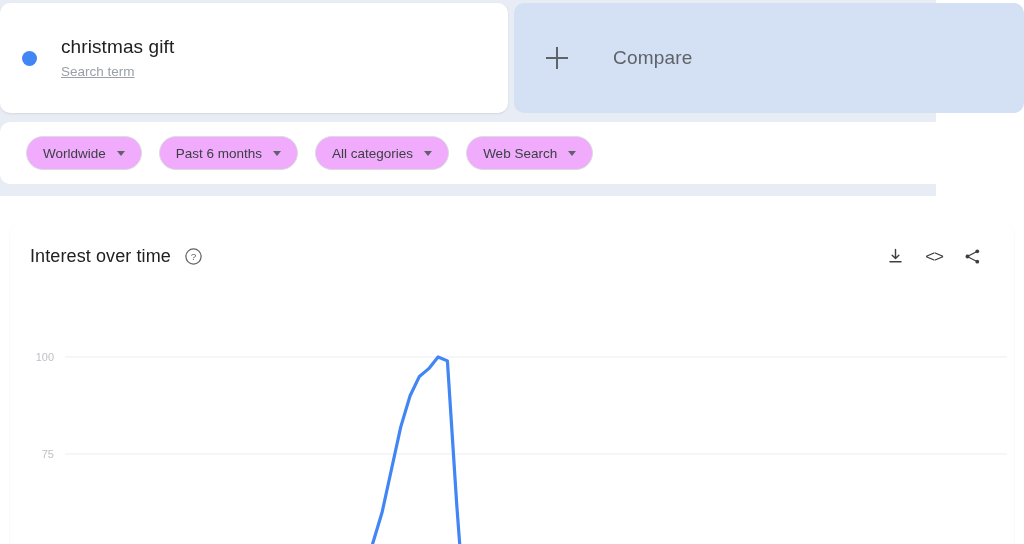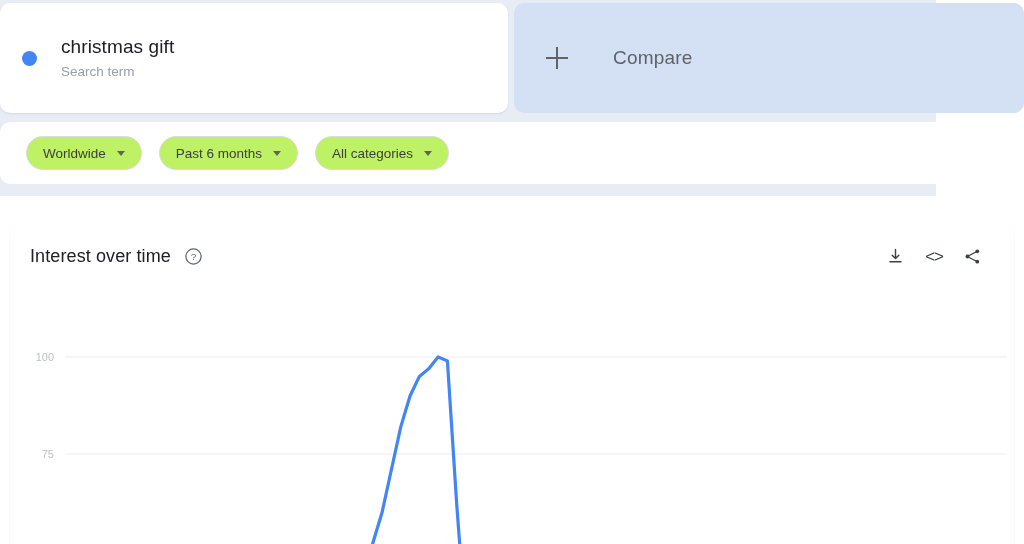--- a/index.html
+++ b/index.html
@@ -58,20 +58,21 @@
     font-size: 19px;
     color: #202124;
     line-height: 24px;
     letter-spacing: .1px;
   }
   .term-sub {
     font-size: 13.5px;
     color: #9aa0a6;
     line-height: 20px;
     margin-top: 3px;
+    text-decoration: underline;
   }
   .compare-card {
     flex: 1;
     height: 110px;
     margin-top: 3px;
     background: #d4e0f3;
     border-radius: 10px;
     display: flex;
     align-items: center;
     padding-left: 32px;
@@ -112,21 +113,21 @@
     gap: 17px;
     box-sizing: border-box;
   }
   .chip {
     height: 32px;
     border: 1px solid #dadce0;
     border-radius: 18px;
     display: flex;
     align-items: center;
     padding: 0 16px;
-    background: #bef264;
+    background: #f0abfc;
     cursor: pointer;
     gap: 11px;
   }
   .chip-label {
     font-size: 13.5px;
     color: #3c4043;
     white-space: nowrap;
   }
   .caret {
     width: 0; height: 0;
@@ -230,20 +231,24 @@
     <div class="chip">
       <span class="chip-label">Past 6 months</span>
       <span class="caret"></span>
     </div>
 
     <div class="chip">
       <span class="chip-label">All categories</span>
       <span class="caret"></span>
     </div>
 
+    <div class="chip">
+      <span class="chip-label">Web Search</span>
+      <span class="caret"></span>
+    </div>
 
   </div>
 </div>
 
 <div class="chart-card">
 
   <div class="chart-head">
     <span class="chart-title">Interest over time</span>
 
     <span class="help-icon">

